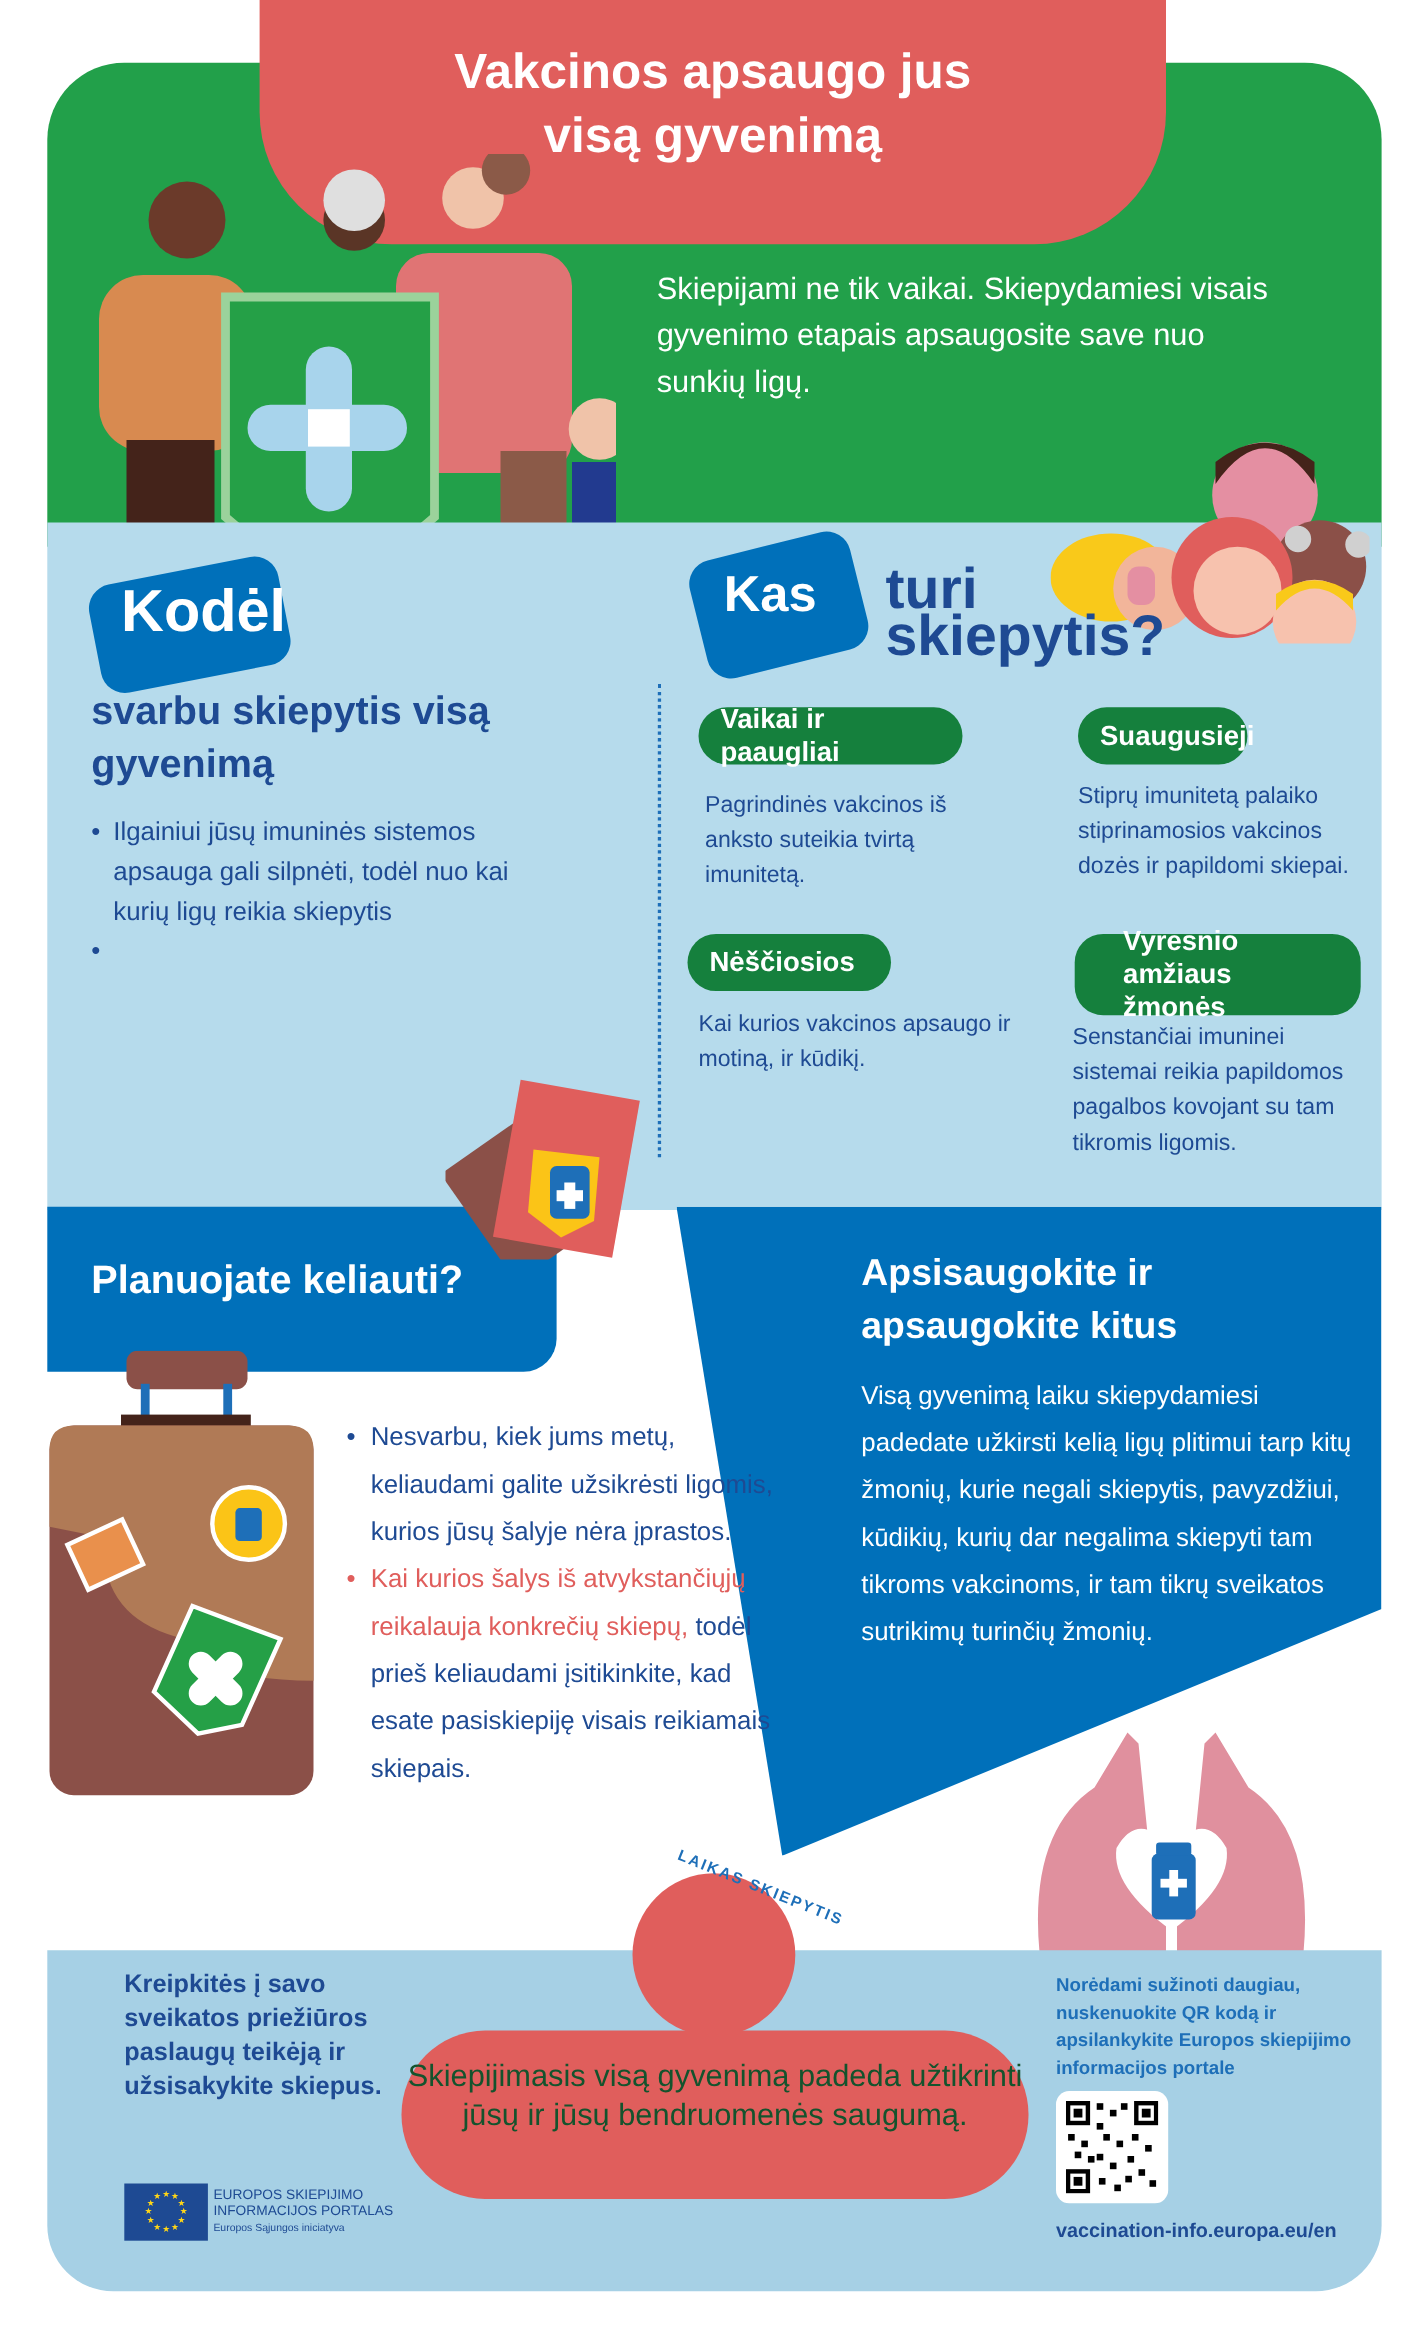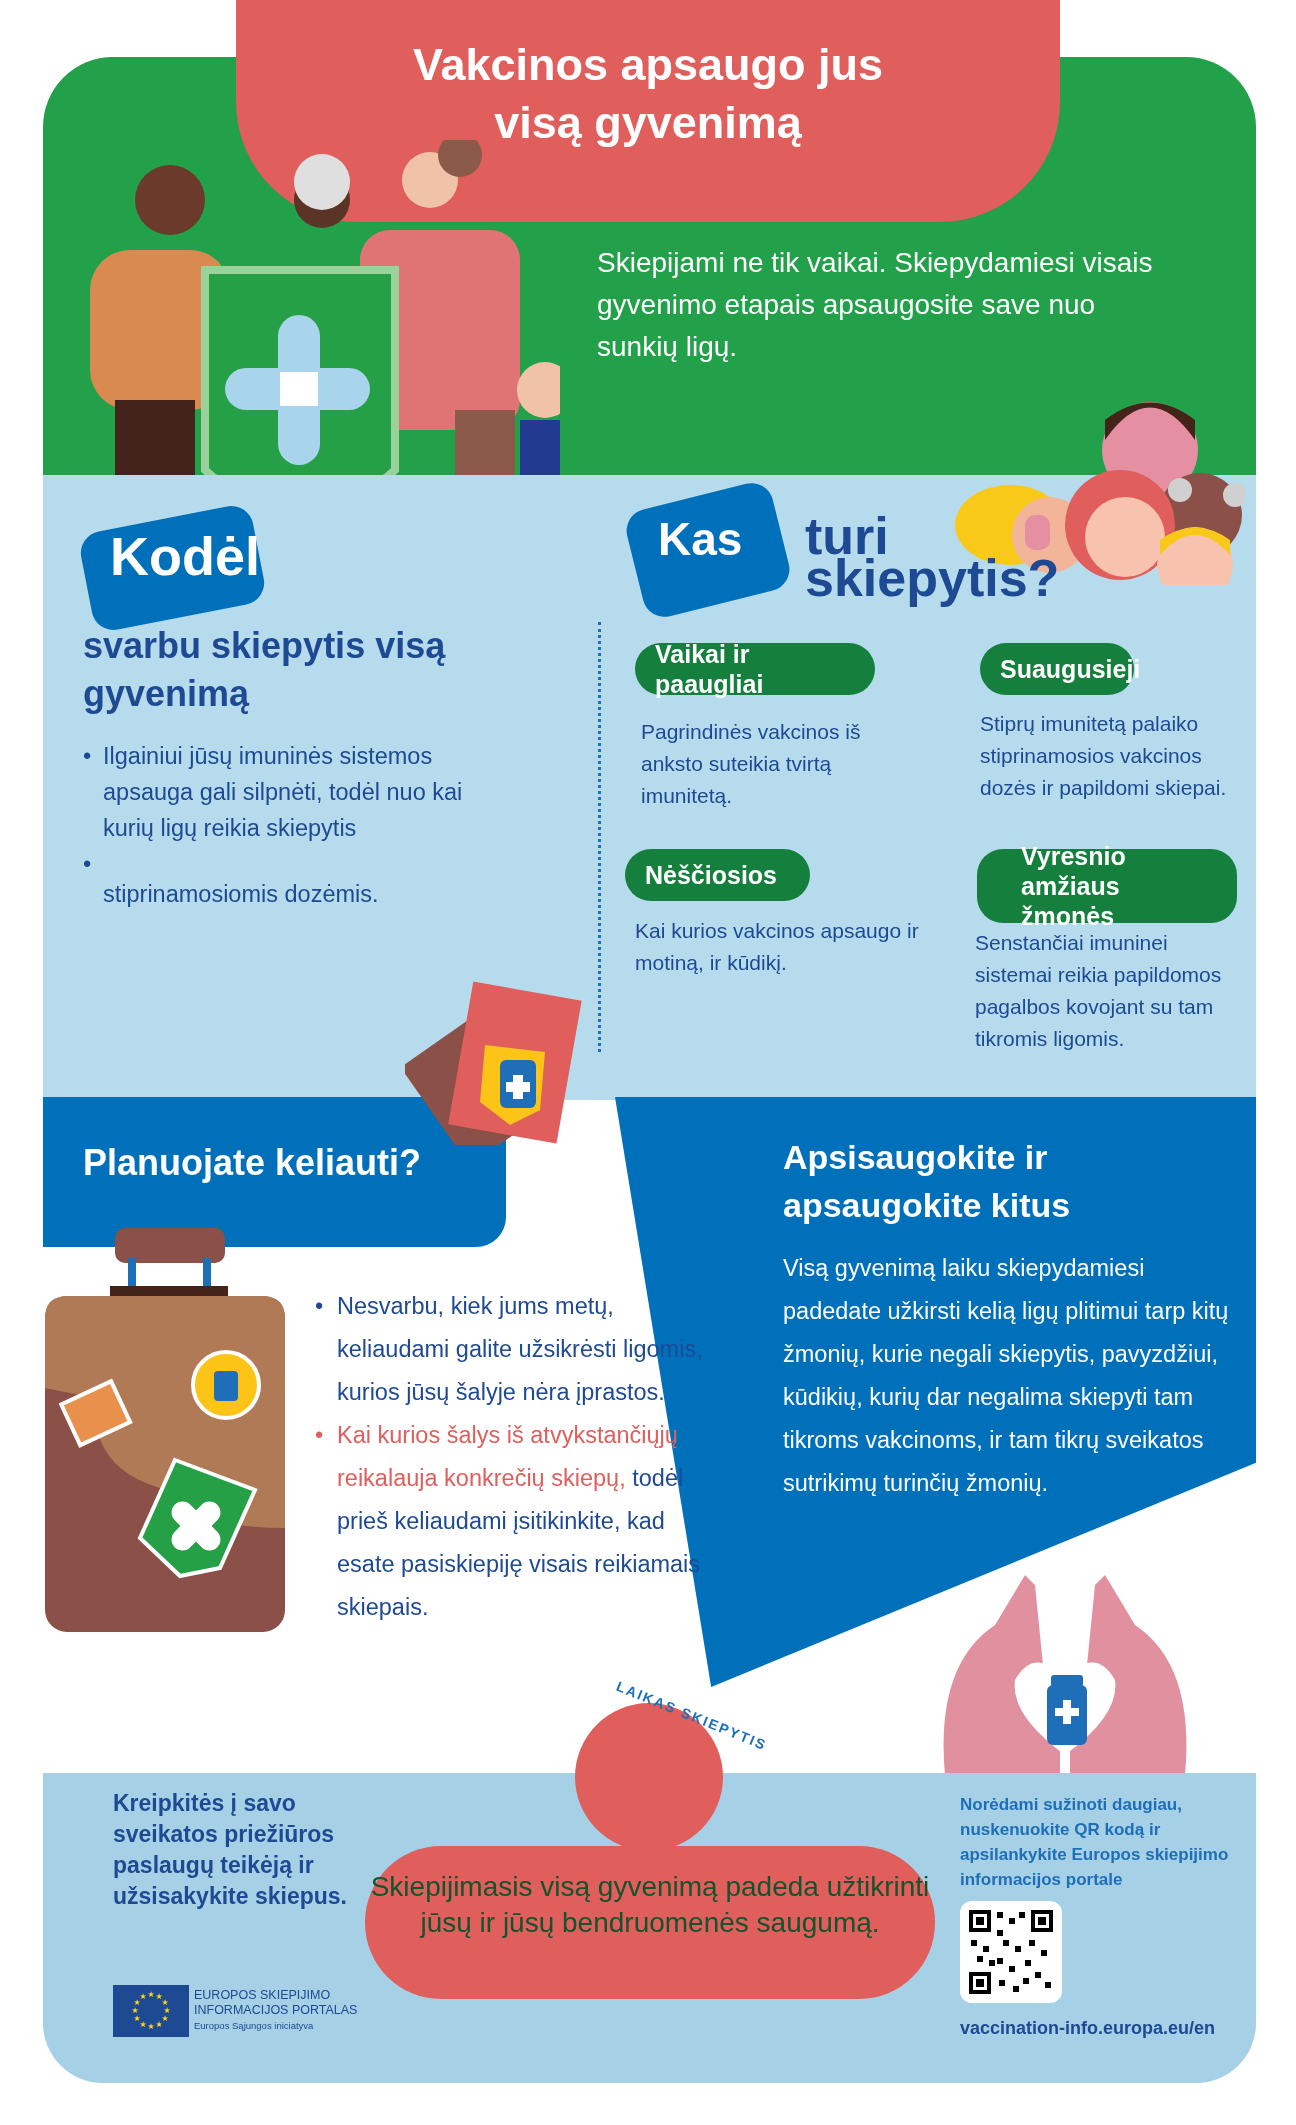--- a/index.html
+++ b/index.html
@@ -113,21 +113,20 @@
   <circle cx="240" cy="190" r="38" fill="#f7c2ae"></circle>
   <path d="M205 180 Q240 140 275 180 L275 165 Q240 140 205 165 Z" fill="#f9c91a"></path>
 </svg>
 
 <div class="abs tag-box tag-kodel"></div>
 <div class="abs tag-kodel-text">Kodėl</div>
 <div class="abs why-heading">svarbu skiepytis visą gyvenimą</div>
 <ul class="abs why-list">
   <li>Ilgainiui jūsų imuninės sistemos apsauga gali silpnėti, todėl nuo kai kurių ligų reikia skiepytis</li>
   <li class="gap" style="list-style:none"></li>
-  <div style="padding-left:20px">stiprinamosiomis dozėmis.</div>
 </ul>
 
 <div class="abs dotted-divider"></div>
 
 <div class="abs tag-box tag-kas"></div>
 <div class="abs tag-kas-text">Kas</div>
 <div class="abs kas-sub">
   <div>turi</div>
   <div>skiepytis?</div>
 </div>

